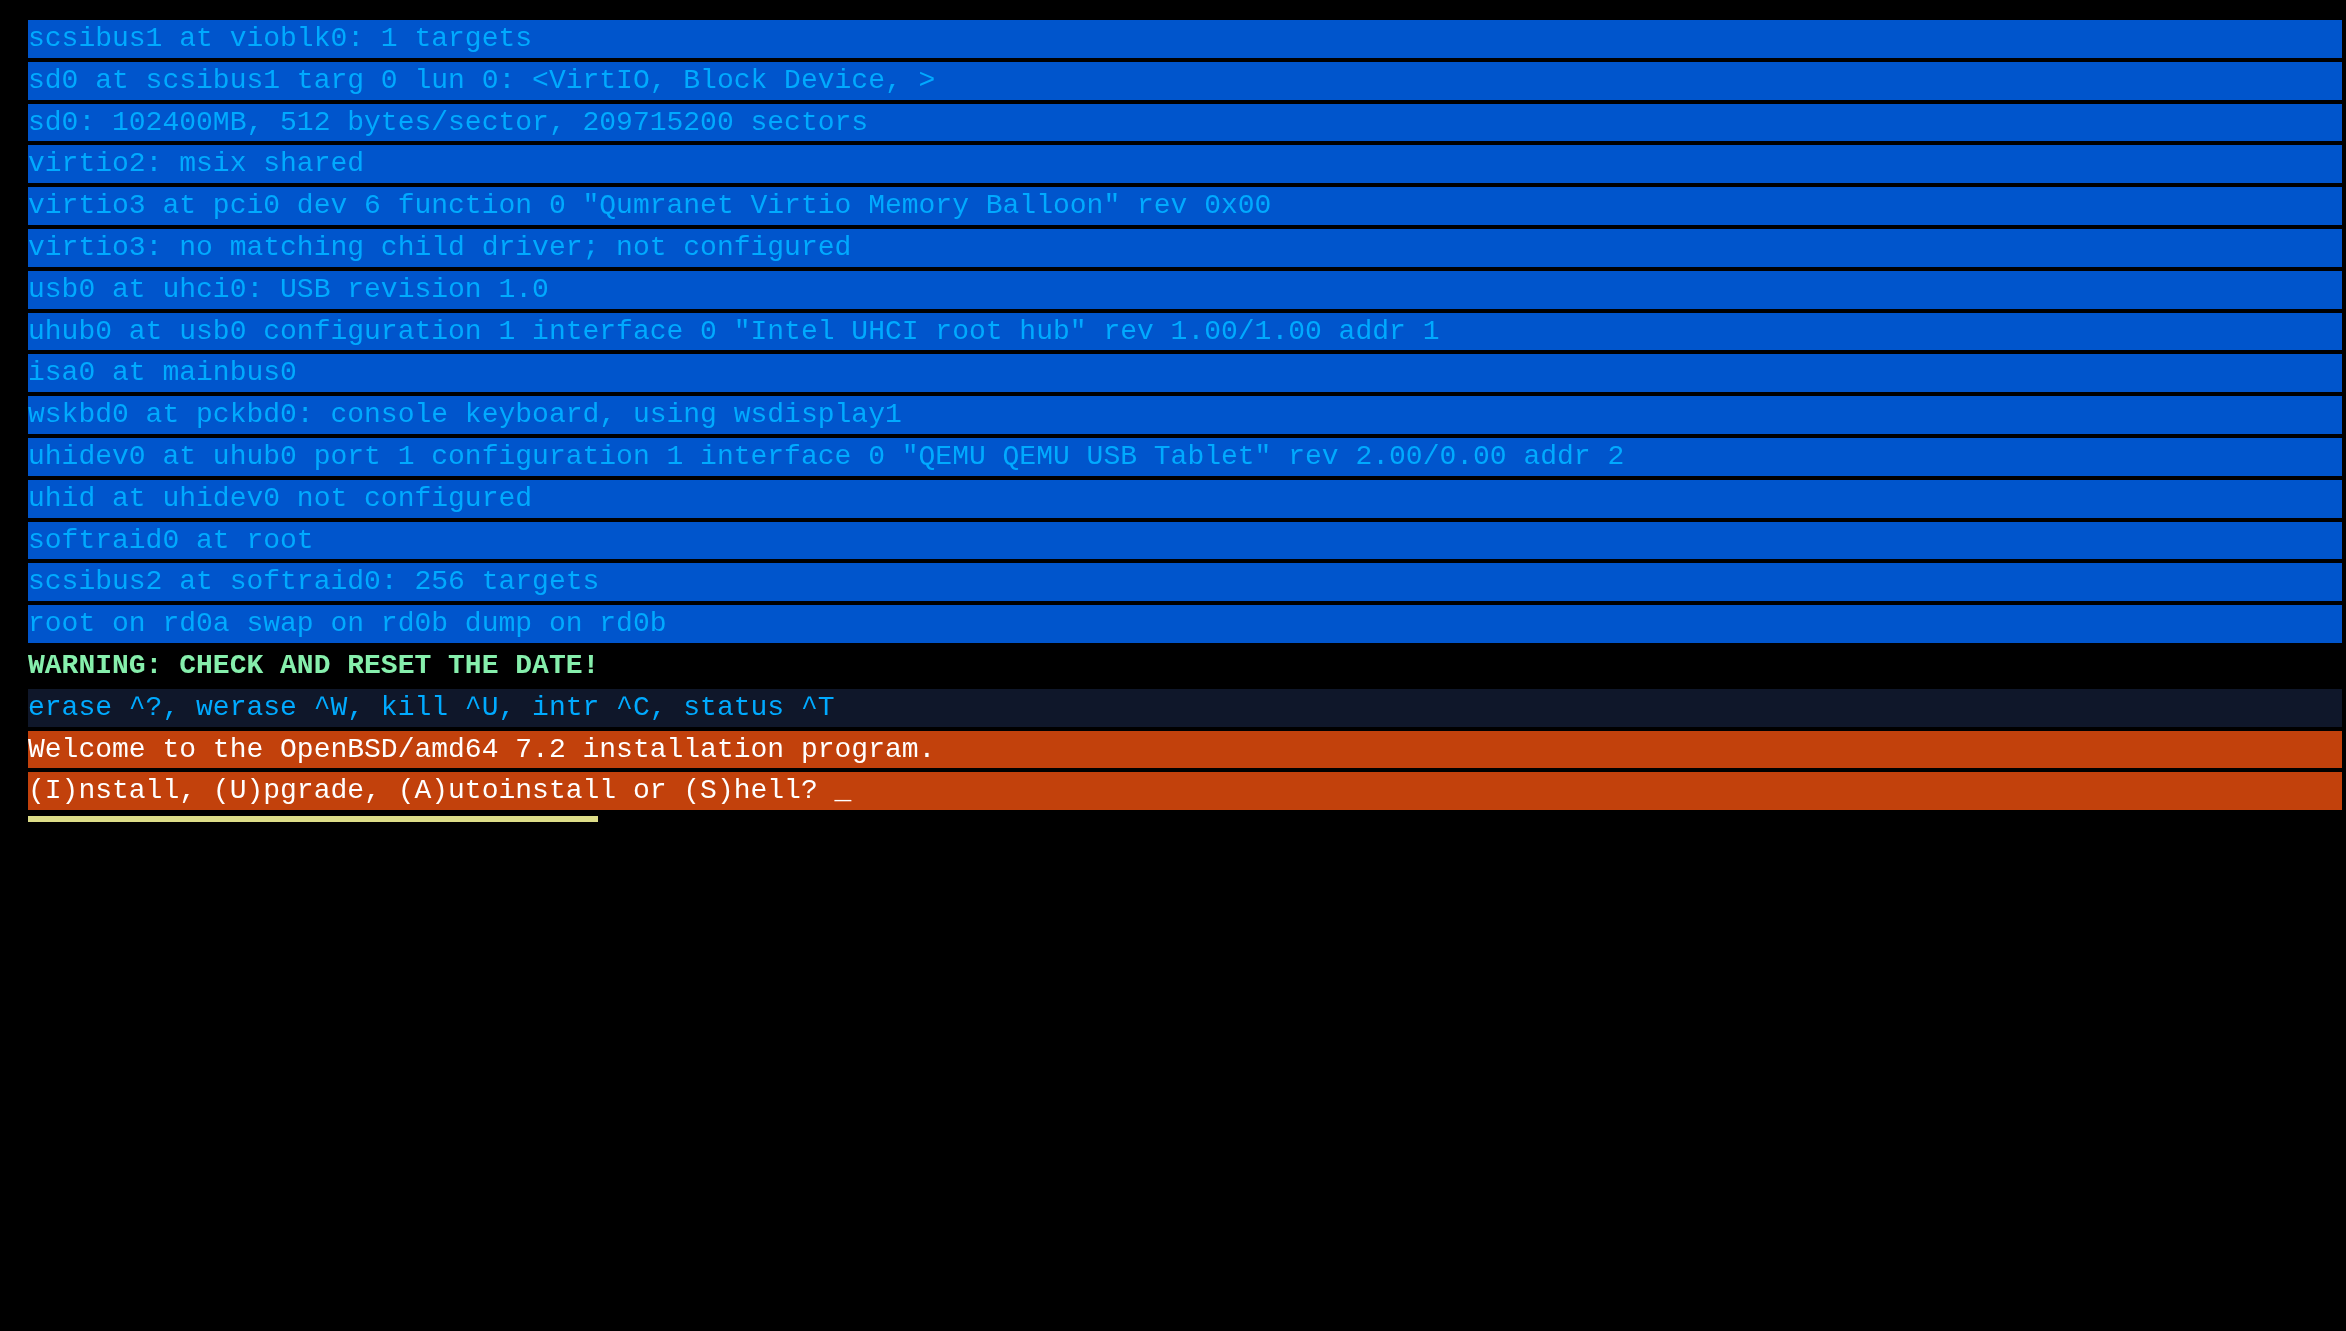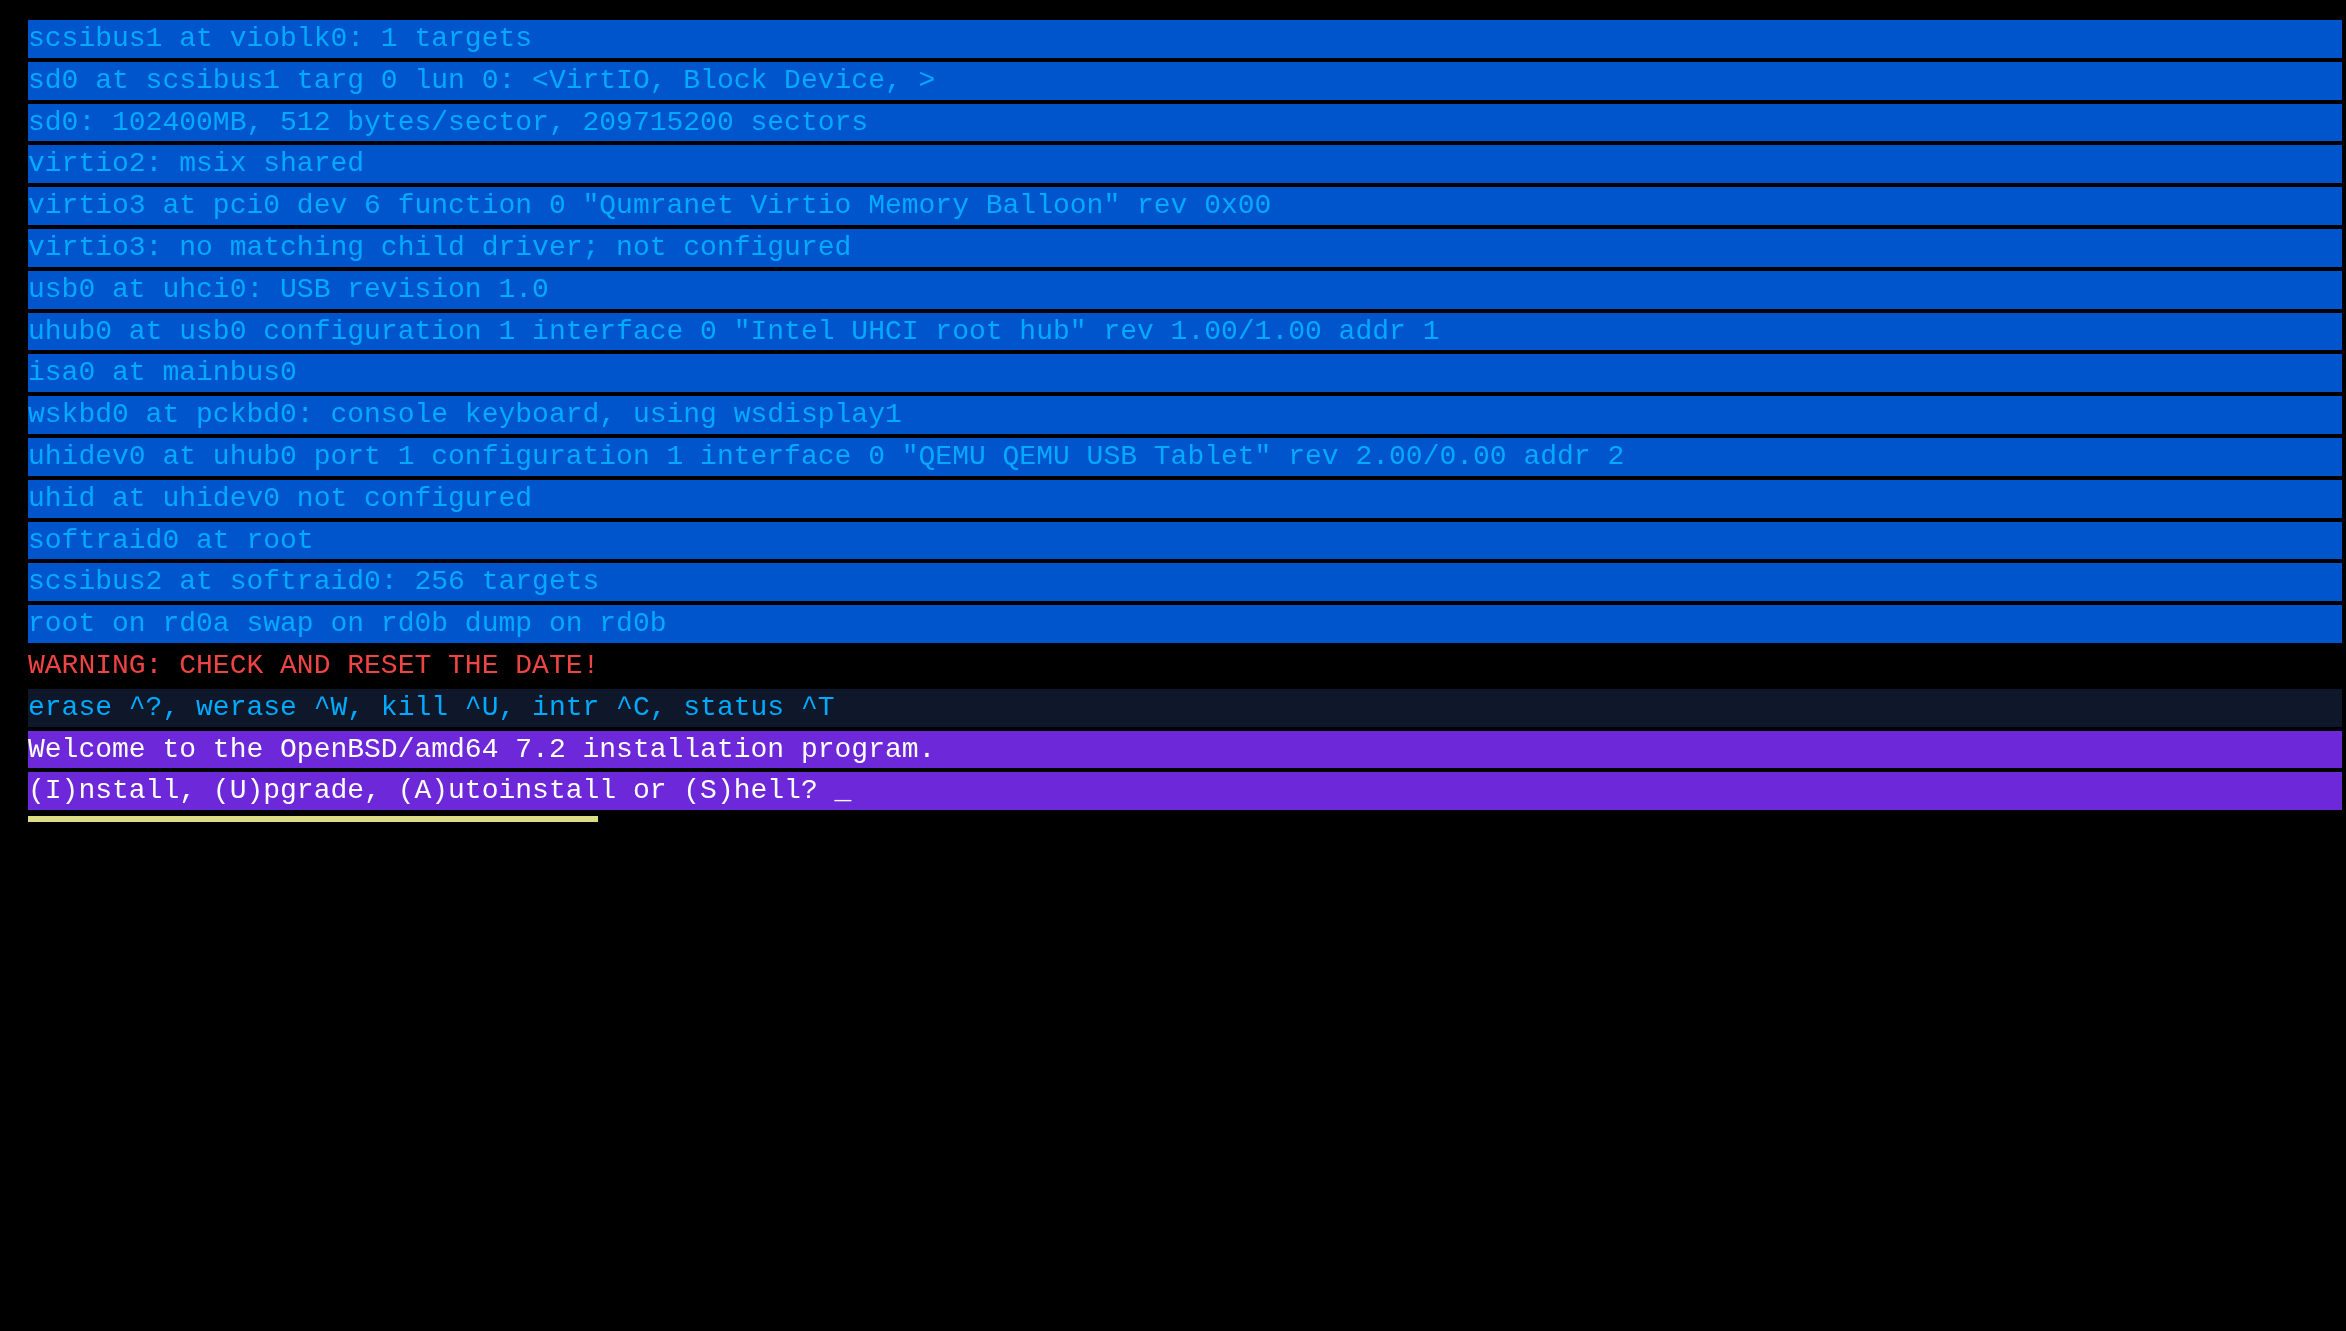--- a/index.html
+++ b/index.html
@@ -30,32 +30,32 @@
       white-space: pre-wrap;
       word-break: break-all;
     }
 
     .highlighted {
       background-color: #0055cc;
       color: #00aaff;
     }
 
     .warning-line {
-      color: #ef4444;
-      font-weight: normal;
+      color: #86efac;
+      font-weight: bold;
     }
 
     .normal-line {
       background-color: #0f172a;
       color: #00aaff;
     }
 
     .white-line {
       color: #ffffff;
-      background-color: #6d28d9;
+      background-color: #c2410c;
     }
 
     .bottom-bar {
       display: block;
       width: 570px;
       height: 6px;
       background-color: #dddd88;
       margin-top: 6px;
     }
   </style>

